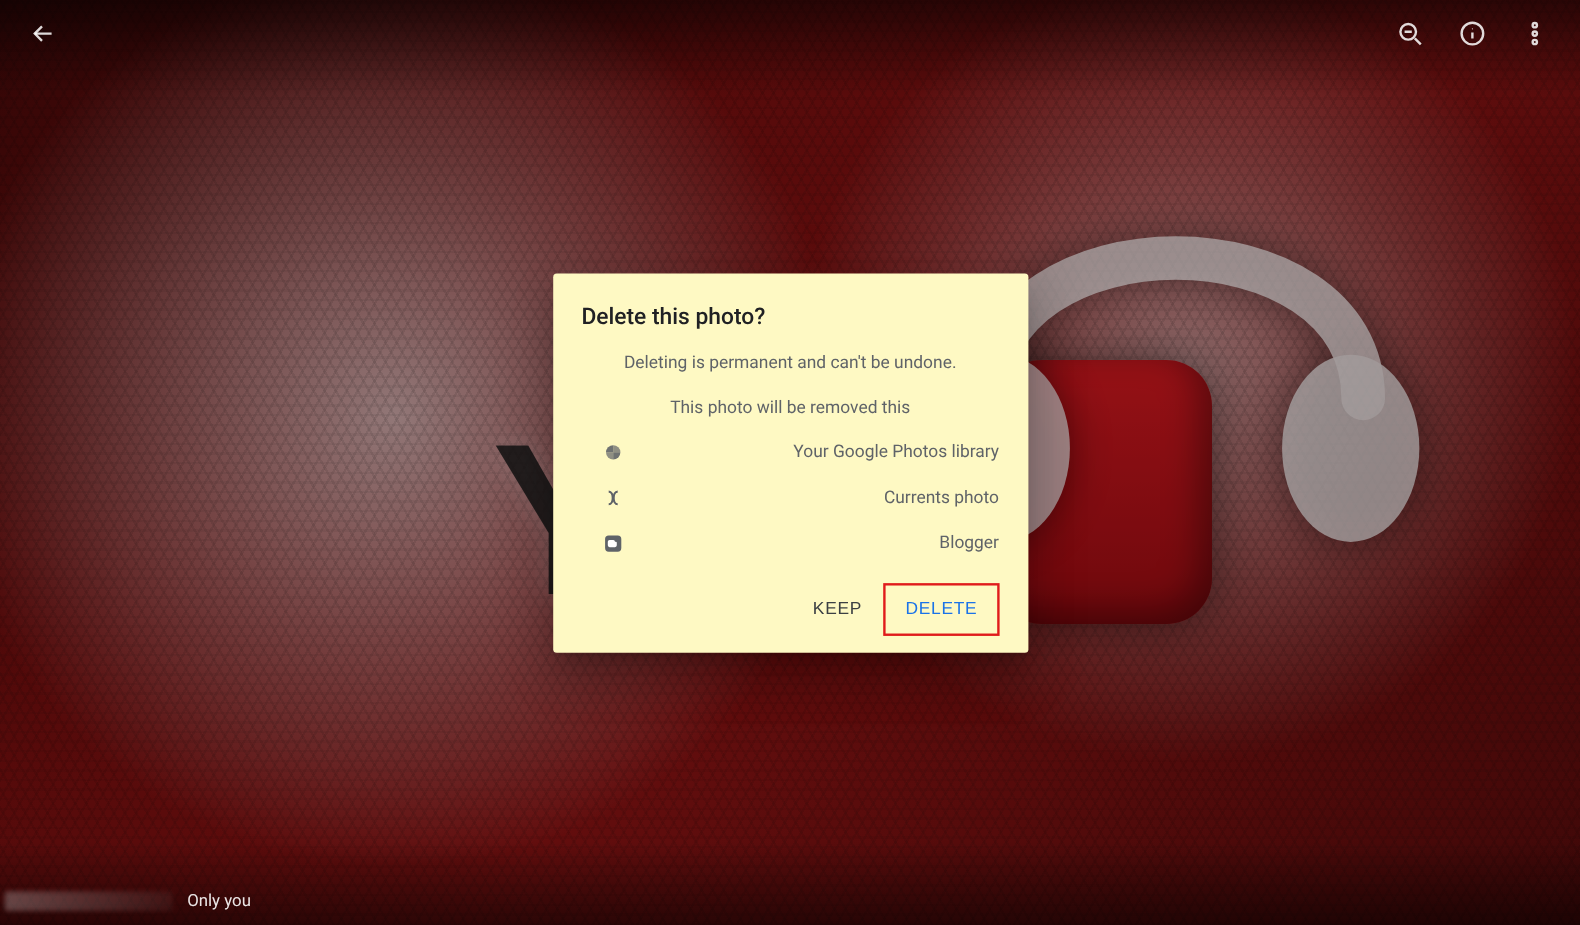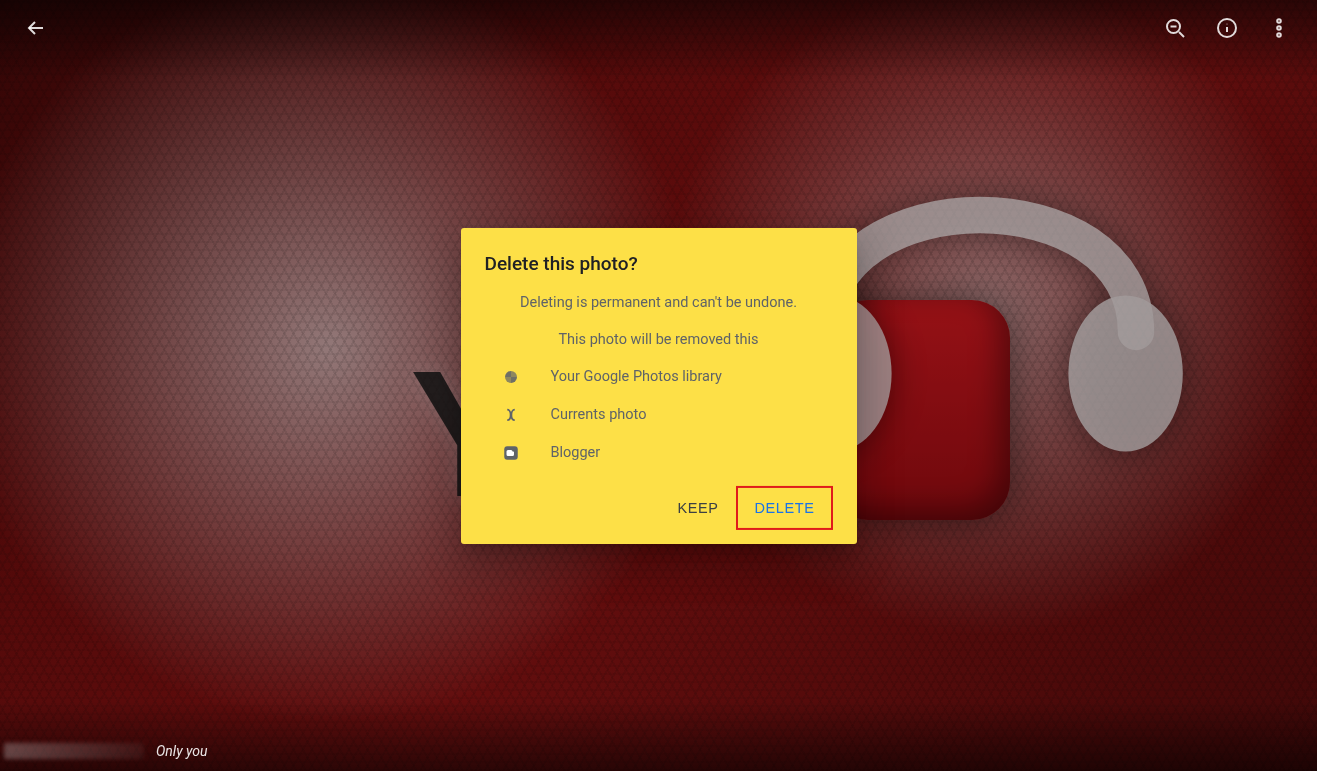--- a/index.html
+++ b/index.html
@@ -52,33 +52,33 @@
     z-index:3;
   }
   
   .topbar{position:absolute;left:0;right:0;top:0;height:56px;display:flex;align-items:center;z-index:4;}
   .topbar .spacer{flex:1;}
   .icon-btn{width:48px;height:48px;display:flex;align-items:center;justify-content:center;color:rgba(255,255,255,.85);cursor:pointer;border-radius:50%;}
   .icon-btn svg{width:24px;height:24px;fill:none;stroke:currentColor;stroke-width:2;}
   .icon-btn.back{margin-left:12px;}
   .icon-btn.right{margin-right:4px;}
   
-  .footer{position:absolute;left:0;bottom:12px;display:flex;align-items:center;gap:12px;z-index:4;color:rgba(255,255,255,.9);font-size:14px;font-style:italic;}
+  .footer{position:absolute;left:0;bottom:12px;display:flex;align-items:center;gap:12px;z-index:4;color:rgba(255,255,255,.9);font-size:14px;}
   .footer .blur{width:140px;height:16px;background:linear-gradient(90deg,rgba(255,255,255,.25),rgba(255,255,255,.05));filter:blur(2px);border-radius:2px;margin-left:4px;}
   
   .dialog{
     position:absolute;left:50%;top:50%;transform:translate(-50%,-50%);
-    width:396px;background:#fde047;border-radius:3px;z-index:5;
+    width:396px;background:#fef9c3;border-radius:3px;z-index:5;
     box-shadow:0 11px 15px -7px rgba(0,0,0,.2),0 24px 38px 3px rgba(0,0,0,.14),0 9px 46px 8px rgba(0,0,0,.12);
     padding:24px 24px 14px 24px;box-sizing:border-box;color:#3c4043;
   }
   .dialog h2{margin:0 0 18px 0;font-size:19px;font-weight:500;color:#202124;}
   .dialog p{margin:0 0 18px 0;font-size:14.5px;line-height:1.35;color:#5f6368;text-align:center;}
   .remove-list{list-style:none;margin:0 0 10px 0;padding:0;}
-  .remove-list li{display:flex;align-items:center;gap:30px;padding:9px 0 9px 16px;font-size:14.5px;color:#5f6368;}
+  .remove-list li{display:flex;align-items:center;gap:16px;padding:9px 0 9px 16px;font-size:14.5px;color:#5f6368;justify-content:space-between;}
   .remove-list li .mi{width:20px;height:20px;flex:0 0 20px;display:flex;align-items:center;justify-content:center;color:#5f6368;}
   .dialog-actions{display:flex;justify-content:flex-end;align-items:center;gap:6px;margin-top:14px;}
   .txt-btn{height:36px;padding:0 12px;display:flex;align-items:center;justify-content:center;font-size:14.5px;font-weight:500;letter-spacing:.6px;border:none;background:none;cursor:pointer;border-radius:4px;font-family:Liberation Sans, sans-serif;}
   .txt-btn.keep{color:#3c4043;}
   .txt-btn.delete{color:#1a73e8;}
   .highlight-box{border:2.5px solid #e01b1b;padding:2px 4px;display:flex;}
 </style>
 </head>
 <body>
 

